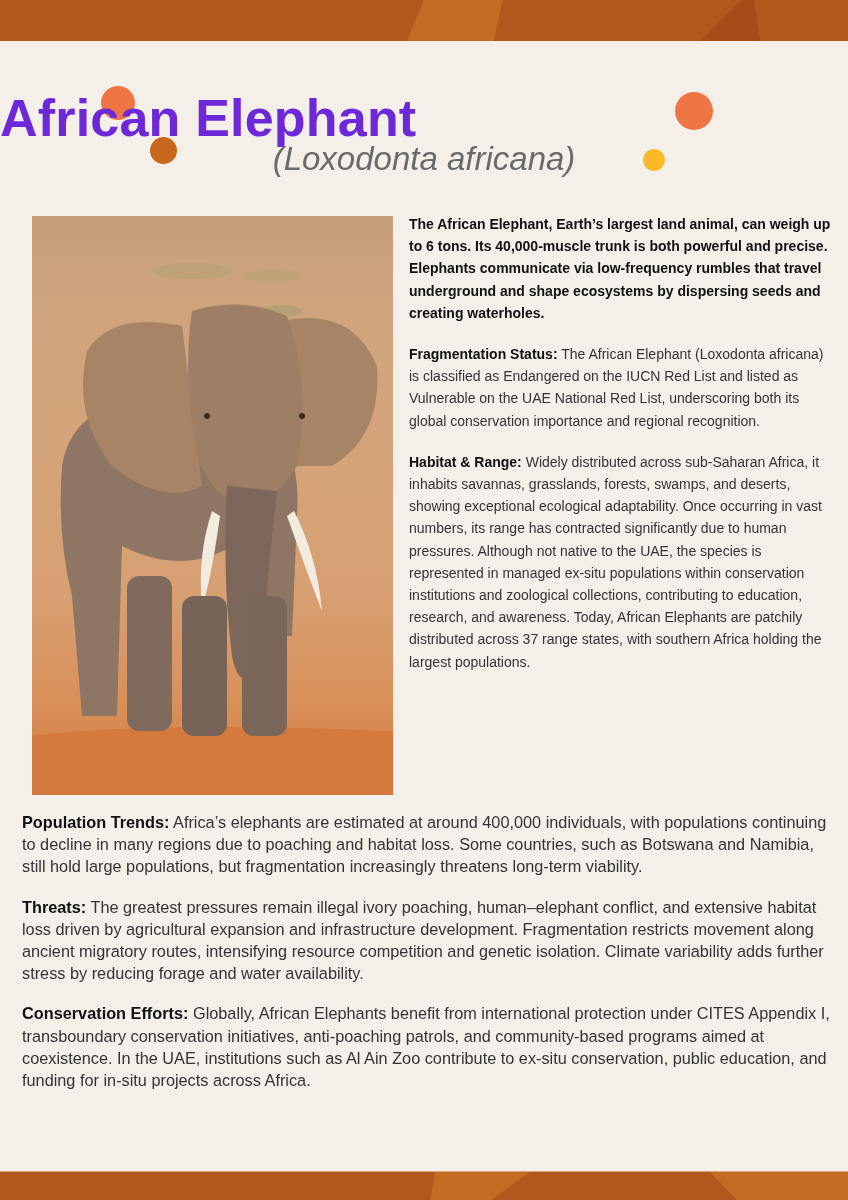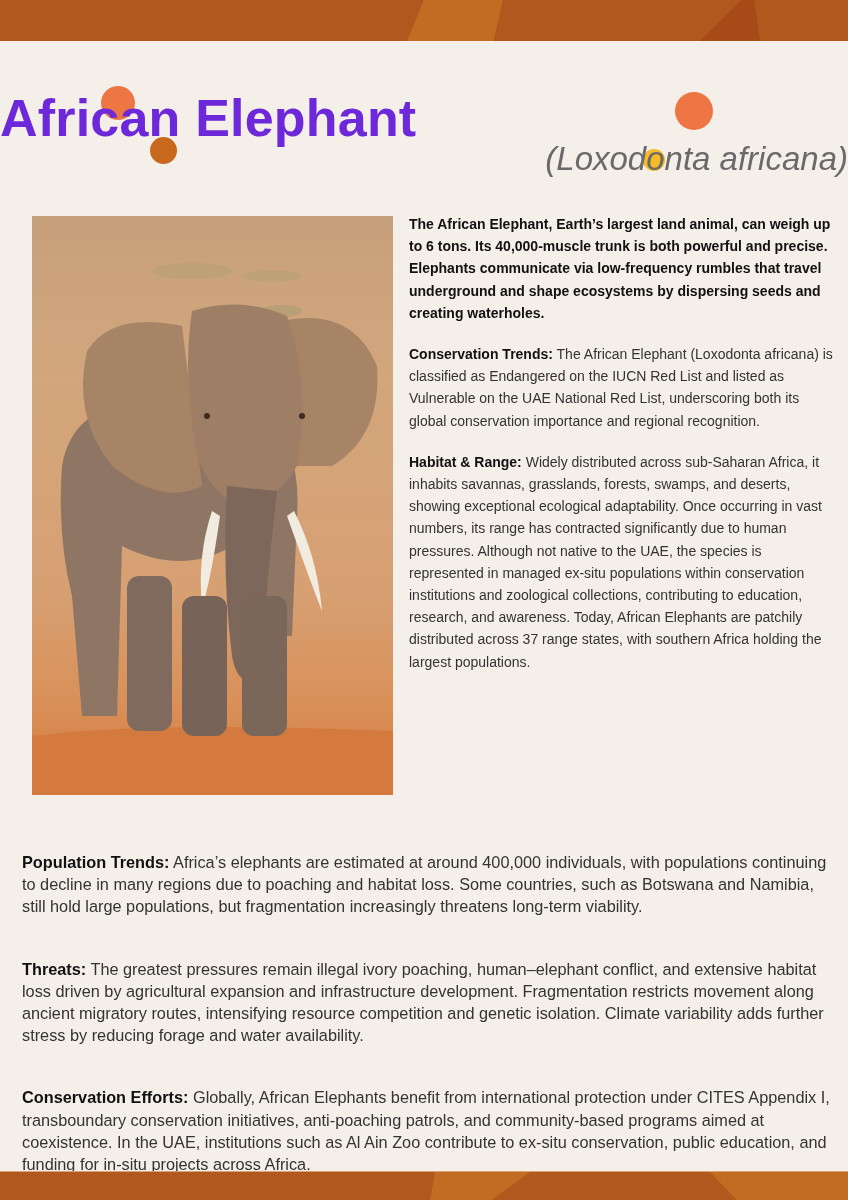--- a/index.html
+++ b/index.html
@@ -16,21 +16,21 @@
   .w-light { background: #C16C22; }
   .w-dark { background: #A64A17; }
 
   .dot { position: absolute; border-radius: 50%; }
 
   .title {
     position: absolute; left: 0; width: 848px; top: 88px; text-align: left;
     font-size: 52px; font-weight: bold; color: #6d28d9; letter-spacing: 0.2px;
   }
   .subtitle {
-    position: absolute; left: 0; width: 848px; top: 140px; text-align: right;
+    position: absolute; left: 0; width: 848px; top: 140px; text-align: center;
     font-size: 33px; font-style: italic; color: #6a6a6a;
   }
 
   .photo {
     position: absolute; left: 32px; top: 216px; width: 361px; height: 579px;
     overflow: hidden;
     background: linear-gradient(180deg, #c9a27a 0%, #d6a57a 30%, #d59b6c 70%, #d4864d 100%);
   }
   .photo svg { width: 100%; height: 100%; display: block; }
 
@@ -39,21 +39,21 @@
     font-size: 14px; line-height: 22.2px;
   }
   .intro { font-weight: bold; color: #111; margin: 0 0 19px 0; }
   .para { margin: 0 0 19px 0; color: #333; }
   .para b { color: #111; }
 
   .col-full {
     position: absolute; left: 22px; top: 811px; width: 815px;
     font-size: 16.3px; line-height: 22.2px;
   }
-  .col-full .para { margin-bottom: 18px; margin-top: 40px; }
+  .col-full .para { margin-bottom: 18px; }
 </style>
 </head>
 <body>
 
 <div class="band top">
   <div class="wedge w-light" style="left:410px; top:0; width:90px; height:41px; clip-path: polygon(12% 0,100% 0,96% 100%,0 100%); transform: skewX(-8deg);"></div>
   <div class="wedge w-dark" style="left:700px; top:0; width:60px; height:41px; clip-path: polygon(70% 0,90% 0,100% 100%,0 100%);"></div>
 </div>
 
 <div class="dot" style="left:101px; top:86px; width:34px; height:34px; background:#EE7644;"></div>
@@ -99,21 +99,21 @@
     <rect x="150" y="380" width="45" height="140" rx="12" fill="#776357"></rect>
     <rect x="210" y="380" width="45" height="140" rx="12" fill="#7b665a"></rect>
 
     <circle cx="175" cy="200" r="3" fill="#3b2a20"></circle>
     <circle cx="270" cy="200" r="3" fill="#3b2a20"></circle>
   </svg>
 </div>
 
 <div class="col-right">
   <p class="intro">The African Elephant, Earth’s largest land animal, can weigh up to 6 tons. Its 40,000-muscle trunk is both powerful and precise. Elephants communicate via low-frequency rumbles that travel underground and shape ecosystems by dispersing seeds and creating waterholes.</p>
-  <p class="para"><b>Conservation Trends:</b><span> The African Elephant (Loxodonta africana) is classified as Endangered on the IUCN Red List and listed as Vulnerable on the UAE National Red List, underscoring both its global conservation importance and regional recognition.</span></p>
+  <p class="para"><b>Fragmentation Status:</b><span> The African Elephant (Loxodonta africana) is classified as Endangered on the IUCN Red List and listed as Vulnerable on the UAE National Red List, underscoring both its global conservation importance and regional recognition.</span></p>
   <p class="para"><b>Habitat &amp; Range:</b><span> Widely distributed across sub-Saharan Africa, it inhabits savannas, grasslands, forests, swamps, and deserts, showing exceptional ecological adaptability. Once occurring in vast numbers, its range has contracted significantly due to human pressures. Although not native to the UAE, the species is represented in managed ex-situ populations within conservation institutions and zoological collections, contributing to education, research, and awareness. Today, African Elephants are patchily distributed across 37 range states, with southern Africa holding the largest populations.</span></p>
 </div>
 
 <div class="col-full">
   <p class="para"><b>Population Trends:</b><span> Africa’s elephants are estimated at around 400,000 individuals, with populations continuing to decline in many regions due to poaching and habitat loss. Some countries, such as Botswana and Namibia, still hold large populations, but fragmentation increasingly threatens long-term viability.</span></p>
   <p class="para"><b>Threats:</b><span> The greatest pressures remain illegal ivory poaching, human–elephant conflict, and extensive habitat loss driven by agricultural expansion and infrastructure development. Fragmentation restricts movement along ancient migratory routes, intensifying resource competition and genetic isolation. Climate variability adds further stress by reducing forage and water availability.</span></p>
   <p class="para"><b>Conservation Efforts:</b><span> Globally, African Elephants benefit from international protection under CITES Appendix I, transboundary conservation initiatives, anti-poaching patrols, and community-based programs aimed at coexistence. In the UAE, institutions such as Al Ain Zoo contribute to ex-situ conservation, public education, and funding for in-situ projects across Africa.</span></p>
 </div>
 
 <div class="band bottom">

